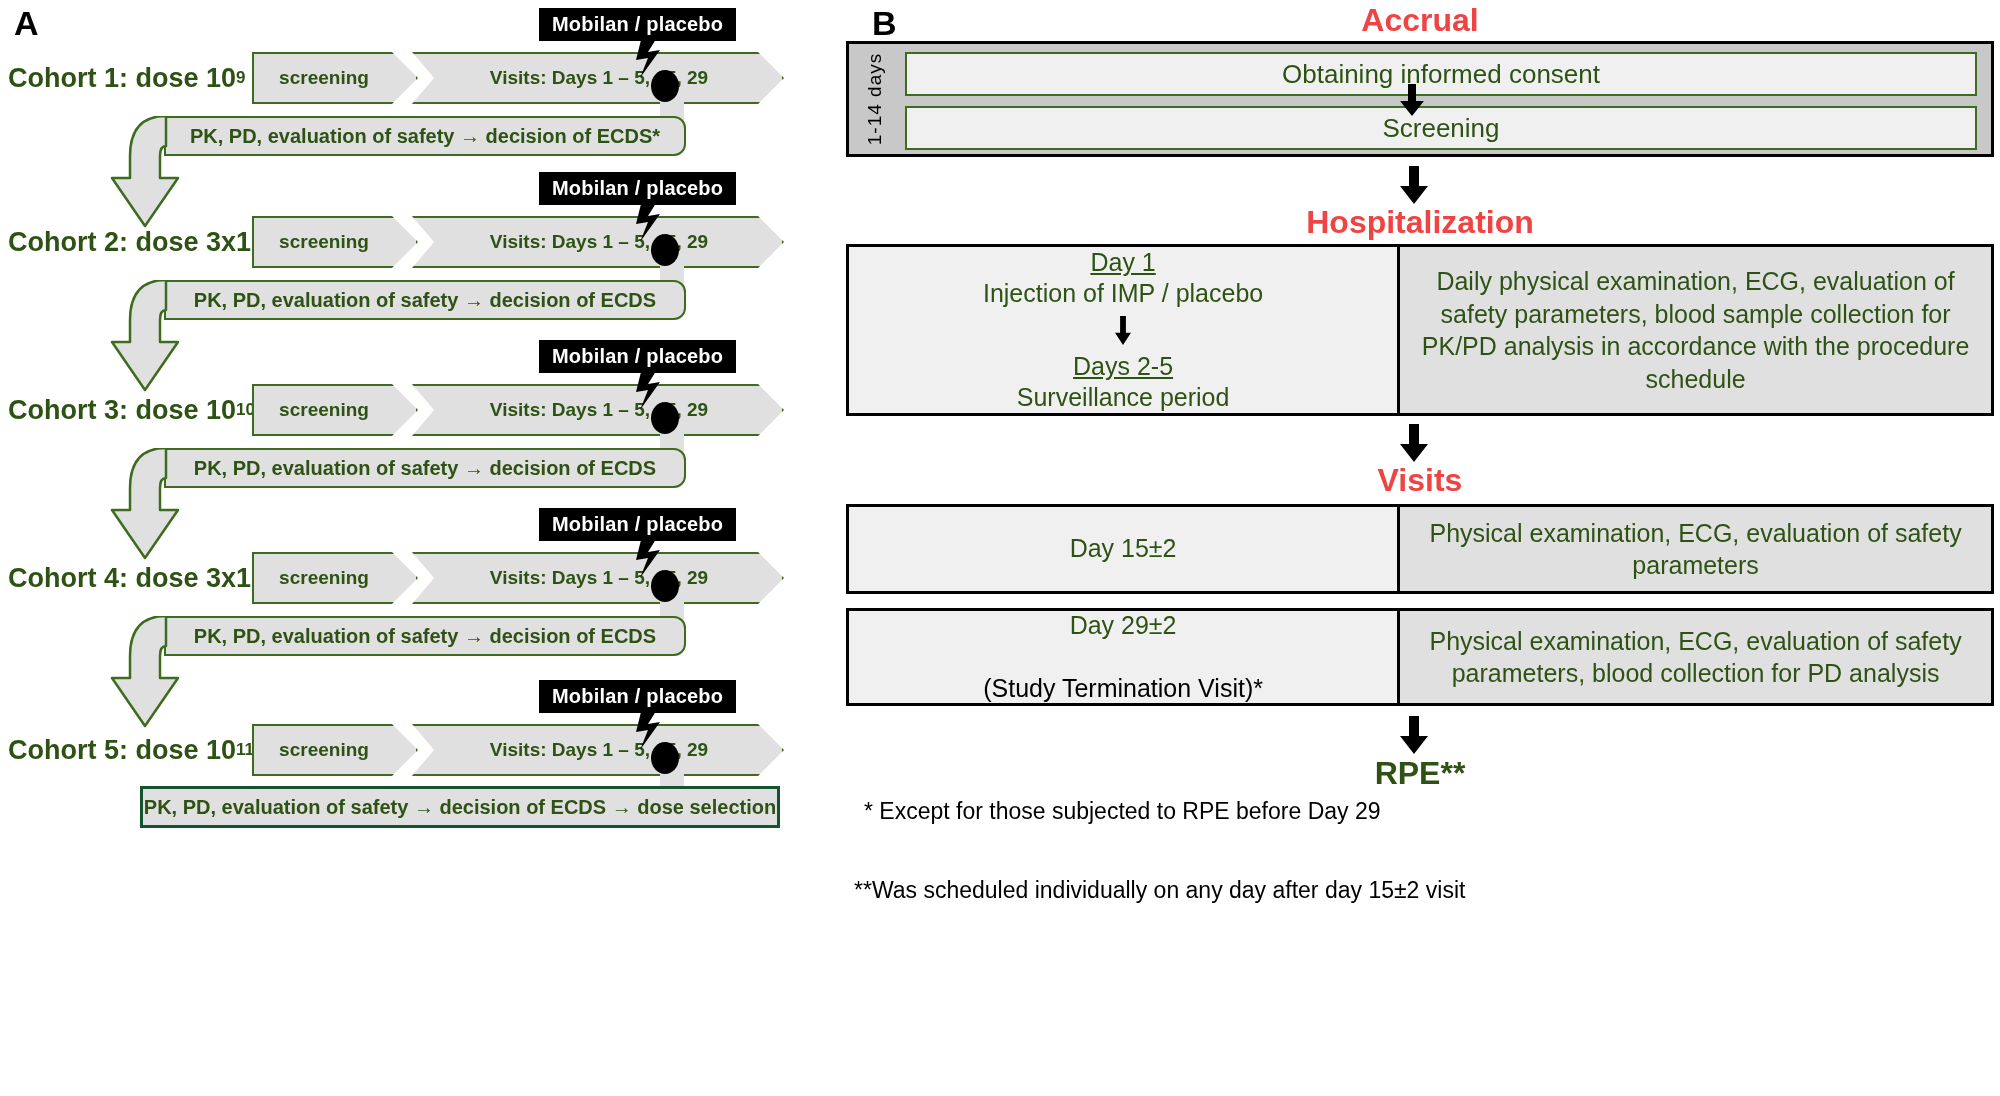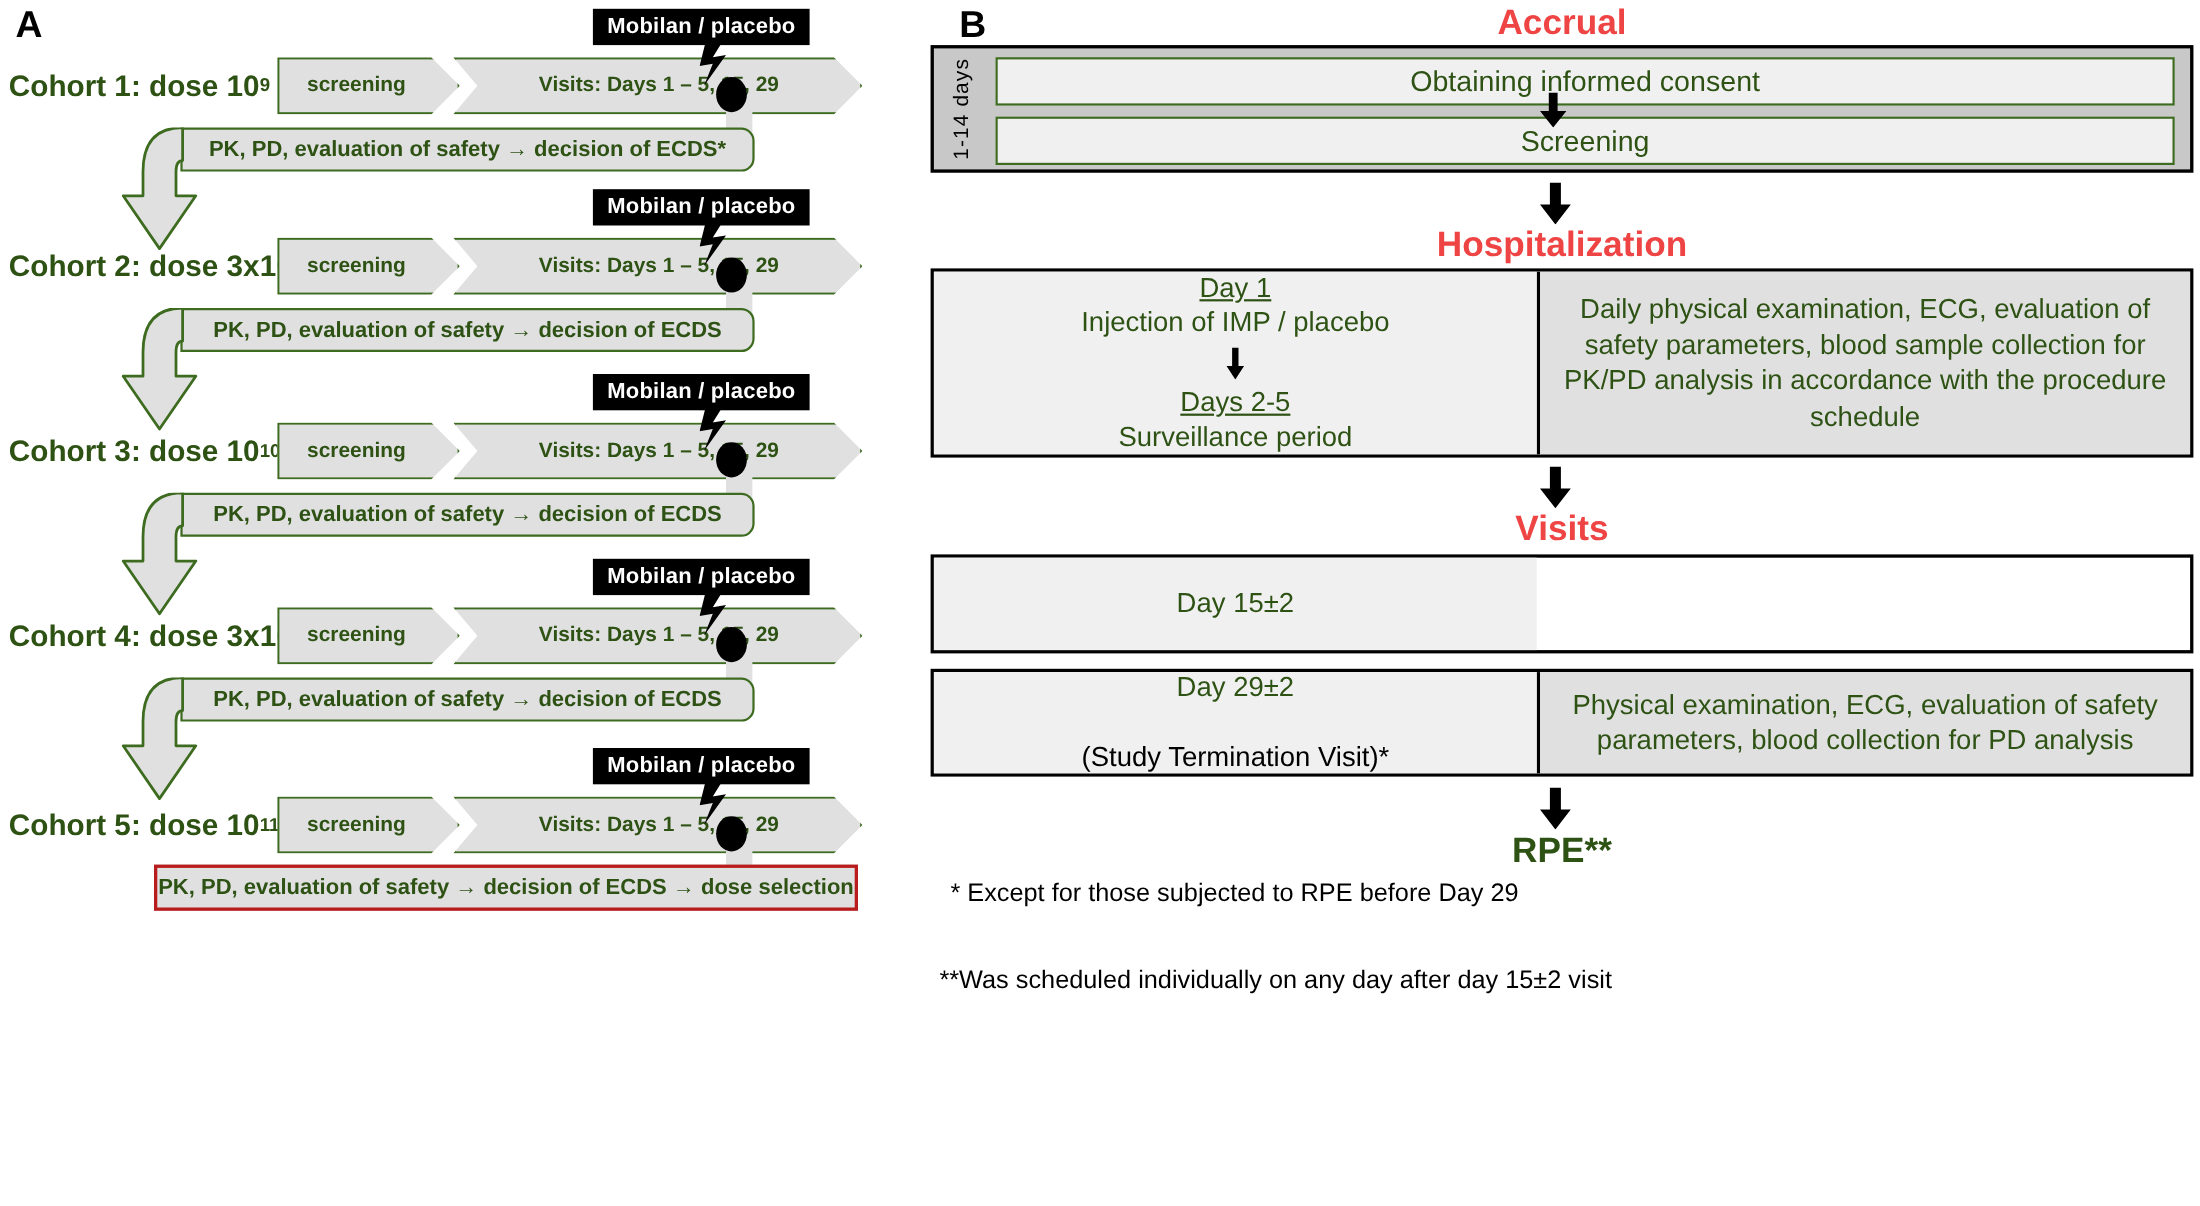--- a/index.html
+++ b/index.html
@@ -63,21 +63,21 @@
   }
   
   .loop-bar{
     position:absolute;height:40px;background:var(--grayFill);
     border:2px solid var(--greenLine);box-sizing:border-box;
     border-radius:0 12px 12px 0;
     display:flex;align-items:center;justify-content:center;
     font-size:20px;font-weight:bold;color:var(--greenTxt);white-space:nowrap;
   }
   .loop-bar.final{
-    border:3px solid #b91c1c;border-radius:0;
+    border:3px solid #14532d;border-radius:0;
   }
   .loop-conn{
     position:absolute;width:24px;background:var(--grayFill);
   }
   
   .bent-arrow{position:absolute;}
   
   #panelB{position:absolute;left:840px;top:0;width:1160px;height:1096px;}
   .bsection-title{
     position:absolute;width:100%;text-align:center;
@@ -274,20 +274,21 @@
 
   <svg class="darrow" style="left:558px;top:424px;width:32px;height:38px;" viewBox="0 0 32 38">
     <polygon points="11,0 21,0 21,20 30,20 16,38 2,20 11,20" fill="#000"></polygon>
   </svg>
 
   <div class="bsection-title" style="top:462px;">Visits</div>
   <div class="twocol" style="top:504px;width:1148px;height:90px;">
     <div class="cellL" style="width:48%;">
       <div>Day 15±2</div>
     </div>
+    <div class="cellR" style="width:52%;">Physical examination, ECG, evaluation of safety parameters</div>
   </div>
   <div class="twocol" style="top:608px;width:1148px;height:98px;">
     <div class="cellL" style="width:48%;gap:32px;">
       <div>Day 29±2</div>
       <div class="blk">(Study Termination Visit)*</div>
     </div>
     <div class="cellR" style="width:52%;">Physical examination, ECG, evaluation of safety parameters, blood collection for PD analysis</div>
   </div>
 
   <svg class="darrow" style="left:558px;top:716px;width:32px;height:38px;" viewBox="0 0 32 38">

